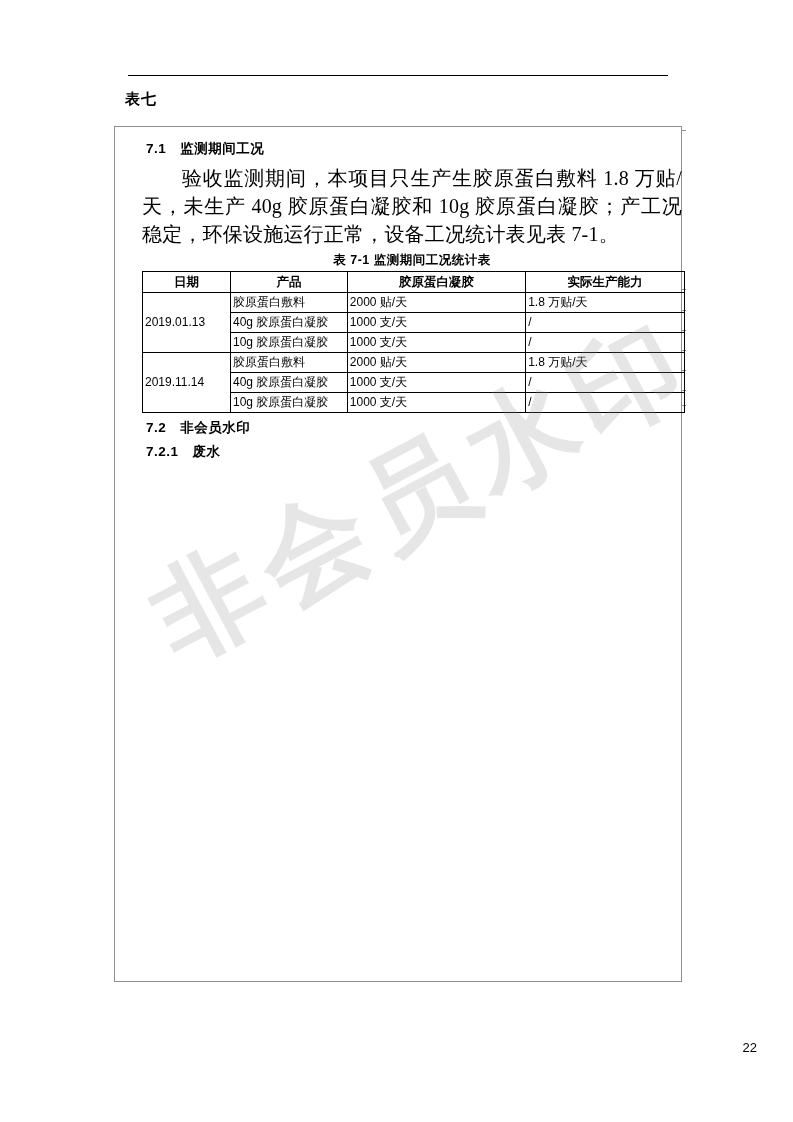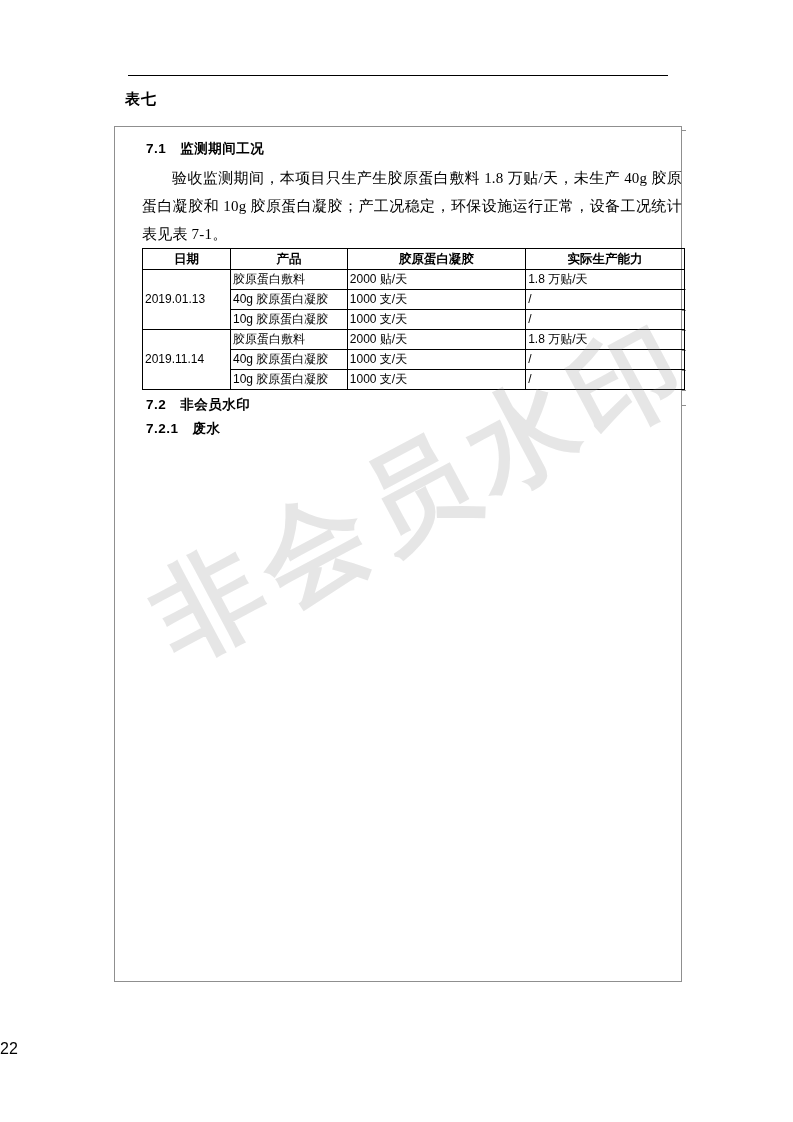--- a/index.html
+++ b/index.html
@@ -74,21 +74,21 @@
   h2.sect {
     font-family: "Liberation Sans", "DejaVu Sans", sans-serif;
     font-size: 13.5px;
     font-weight: bold;
     margin: 6px 0 6px 4px;
     letter-spacing: 0.5px;
   }
   h2.sect .num { margin-right: 14px; }
 
   p.para {
-    font-size: 15px;
+    font-size: 20px;
     line-height: 28px;
     margin: 0 0 0 0;
     text-align: justify;
     text-indent: 2em;
     letter-spacing: 0.2px;
   }
 
   .tbl-caption {
     text-align: center;
     font-family: "Liberation Sans", "DejaVu Sans", sans-serif;
@@ -130,23 +130,23 @@
     text-indent: 2em;
     letter-spacing: 0.2px;
   }
 
   
   .page-number {
     position: absolute;
     top: 1040px;
     left: 0;
     width: 757px;
-    text-align: left;
-    font-family: "Liberation Sans", "DejaVu Sans", sans-serif;
-    font-size: 16px;
+    text-align: right;
+    font-family: "Liberation Sans", "DejaVu Sans", sans-serif;
+    font-size: 13px;
   }
 
   
   .watermark {
     position: absolute;
     top: 430px;
     left: 130px;
     width: 540px;
     text-align: center;
     font-family: "Liberation Sans", "DejaVu Sans", sans-serif;
@@ -189,20 +189,21 @@
   <div class="tick" style="top:405px; left:682px;"></div>
 
   <div class="content">
 
     <h2 class="sect">
       <span class="num">7.1</span><span>监测期间工况</span>
     </h2>
 
     <p class="para">验收监测期间，本项目只生产生胶原蛋白敷料 1.8 万贴/天，未生产 40g 胶原蛋白凝胶和 10g 胶原蛋白凝胶；产工况稳定，环保设施运行正常，设备工况统计表见表 7-1。</p>
 
+    <div class="tbl-caption">表 7-1   监测期间工况统计表</div>
 
     <table class="stat">
       <thead>
         <tr>
           <th>日期</th>
           <th>产品</th>
           <th>胶原蛋白凝胶</th>
           <th>实际生产能力</th>
         </tr>
       </thead>

